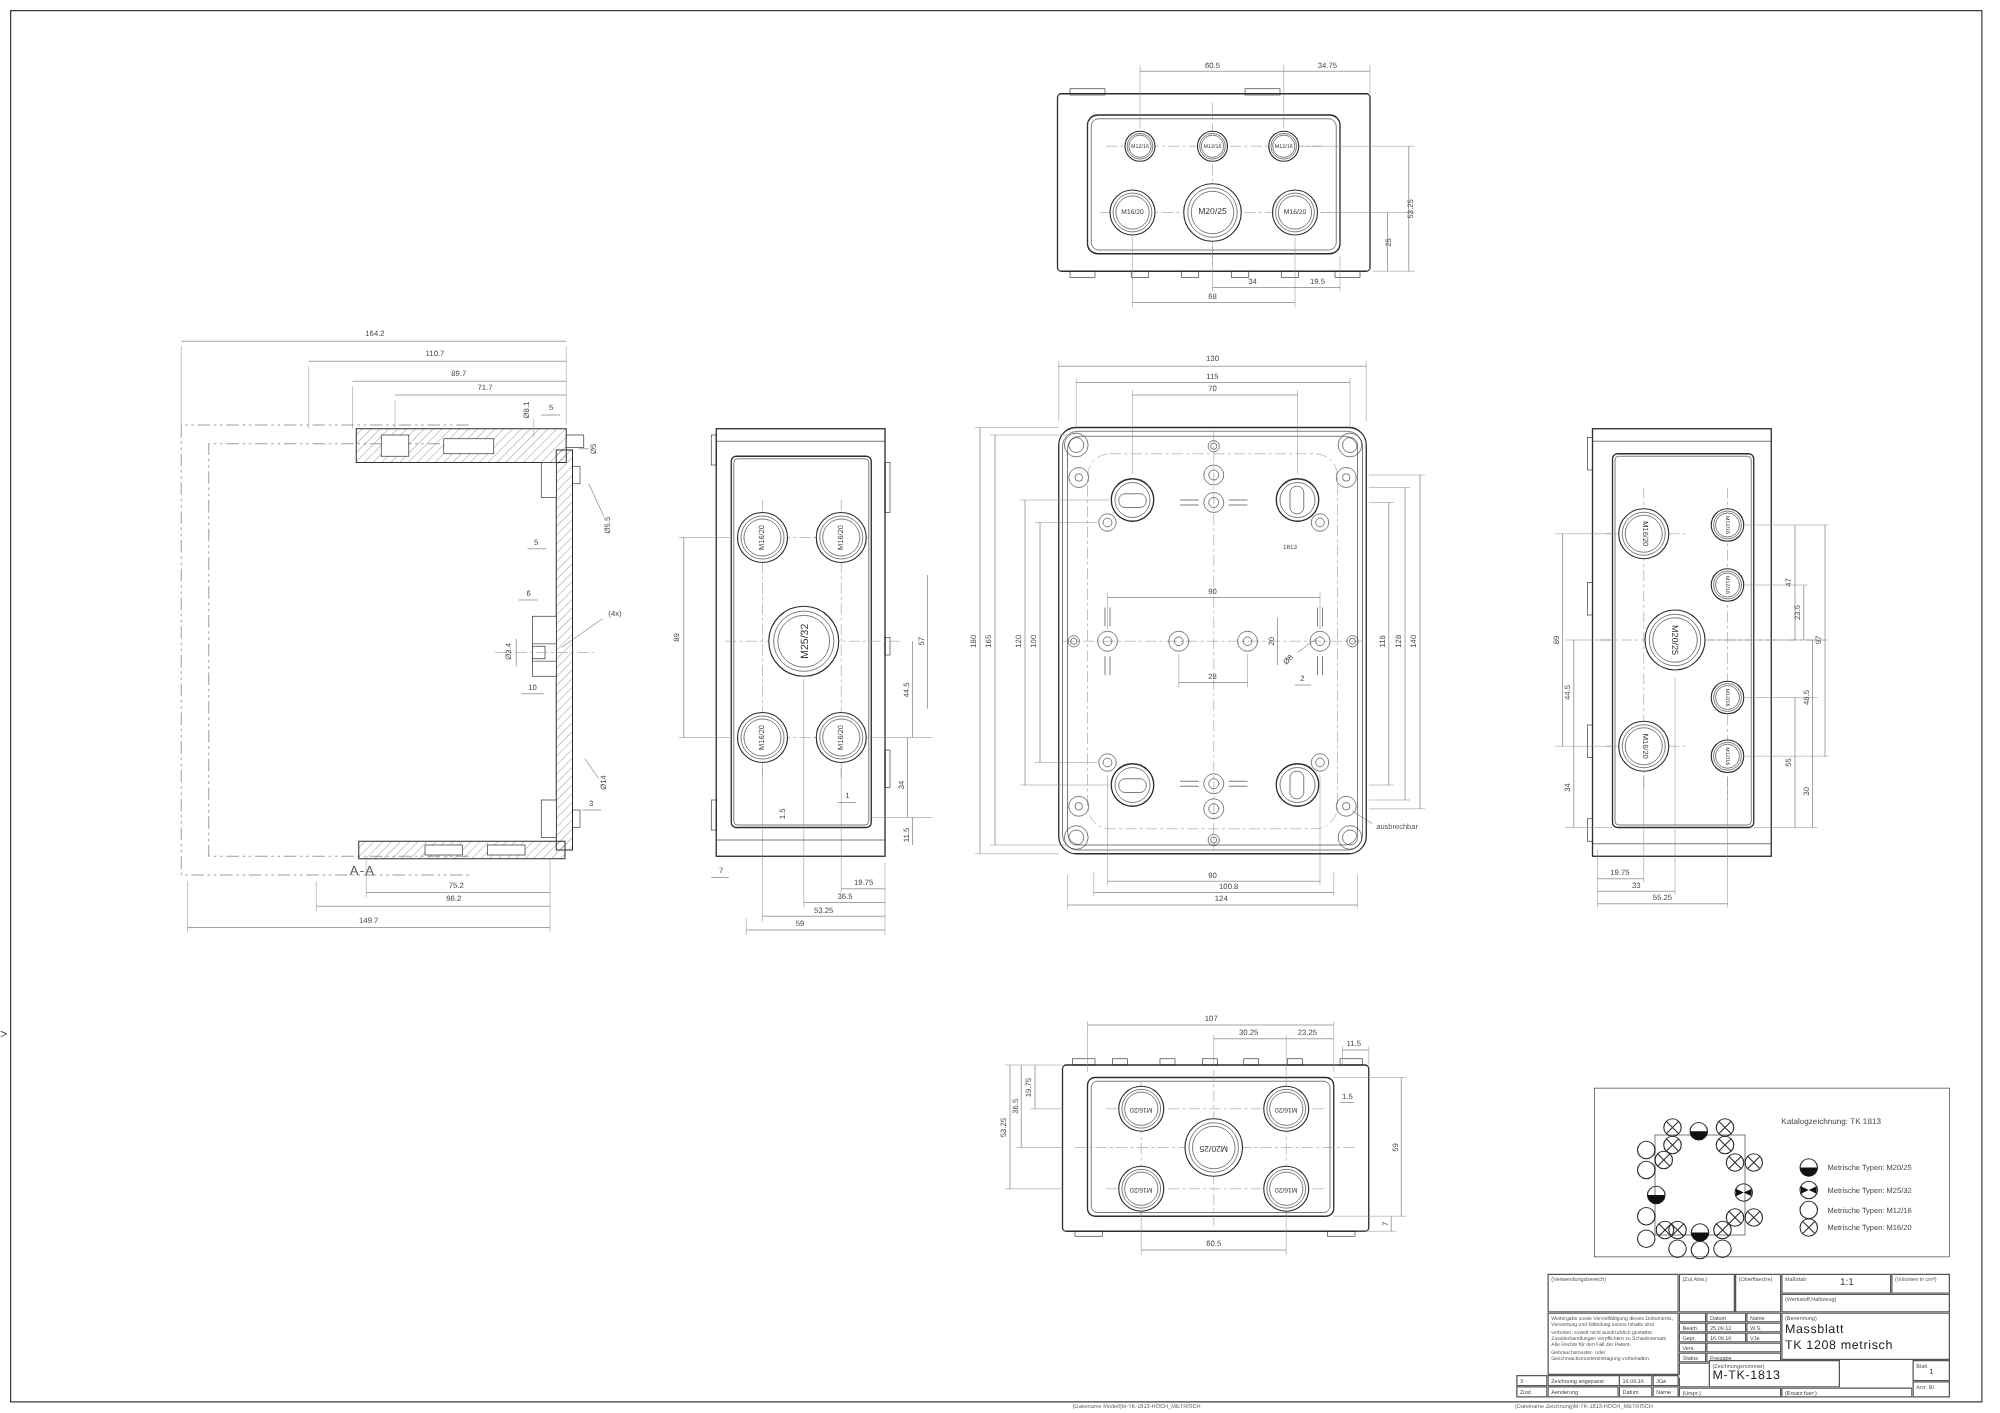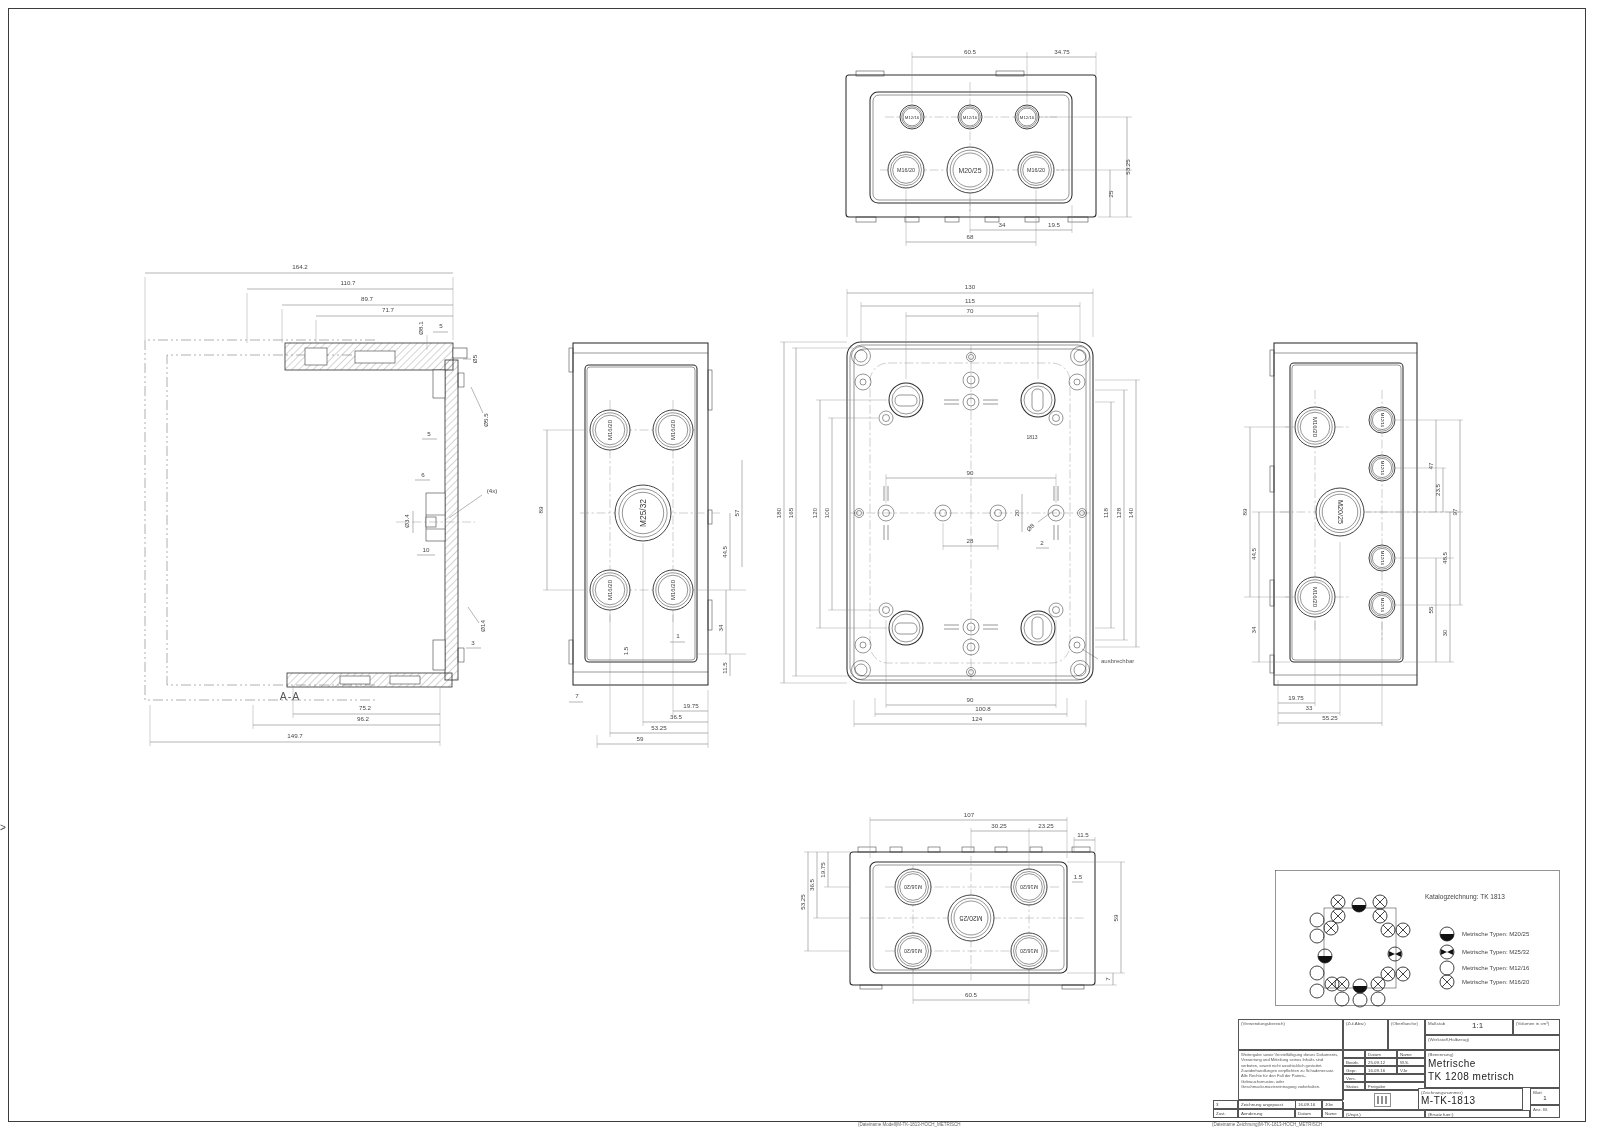--- a/index.html
+++ b/index.html
@@ -763,24 +763,24 @@
     <div class="tb-cell" style="left:1343px;top:1082px;width:22px;height:8px;"><span>Status</span></div>
     <div class="tb-cell" style="left:1365px;top:1082px;width:60px;height:8px;"><span>Freigabe</span></div>
 
     <div class="tb-cell" style="left:1343px;top:1090px;width:82px;height:20px;text-align:center;padding-top:2px;">
       <span class="logo-box"><span style="left:2px;"></span><span style="left:6px;"></span><span style="left:10px;"></span></span><span class="logo-text">spelsberg</span>
     </div>
     <div class="tb-cell" style="left:1343px;top:1110px;width:82px;height:8px;"><span>(Urspr.)</span></div>
 
     <div class="tb-cell" style="left:1425px;top:1050px;width:135px;height:38px;">
       <span class="tb-label">(Benennung)</span>
-      <span class="tb-big" style="display:block;margin-top:1px;">Metrische</span>
+      <span class="tb-big" style="display:block;margin-top:1px;">Massblatt</span>
       <span class="tb-big" style="display:block;margin-top:2px;">TK 1208 metrisch</span>
     </div>
-    <div class="tb-cell" style="left:1418px;top:1088px;width:105px;height:22px;">
+    <div class="tb-cell" style="left:1367px;top:1088px;width:105px;height:22px;">
       <span class="tb-label">(Zeichnungsnummer)</span>
       <span class="tb-big">M-TK-1813</span>
     </div>
     <div class="tb-cell" style="left:1530px;top:1088px;width:30px;height:17px;">
         <span class="tb-label">Blatt</span>
         <span class="tb-mid" style="display:block;text-align:center;">1</span>
       </div>
     <div class="tb-cell" style="left:1530px;top:1105px;width:30px;height:13px;">
         <span class="tb-label">Anz. Bl.</span>
       </div>

